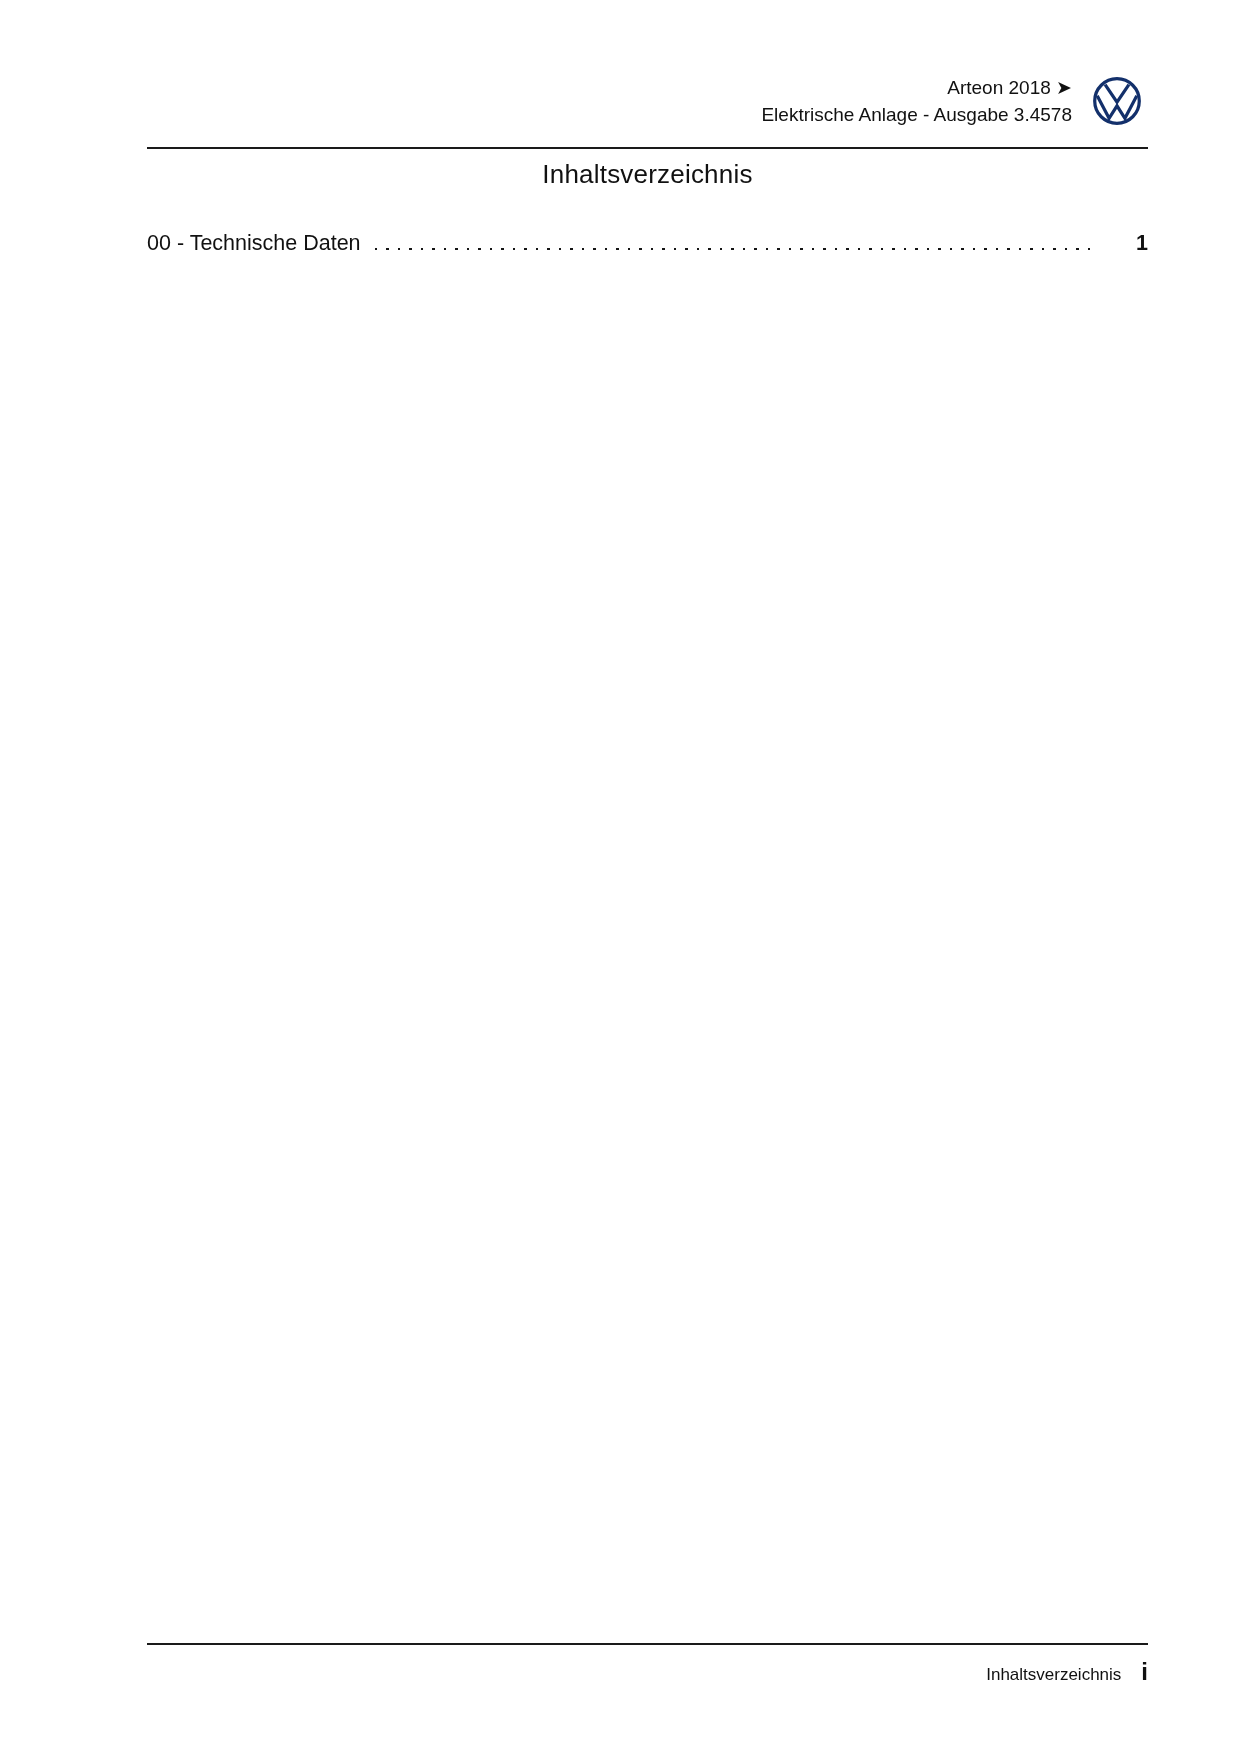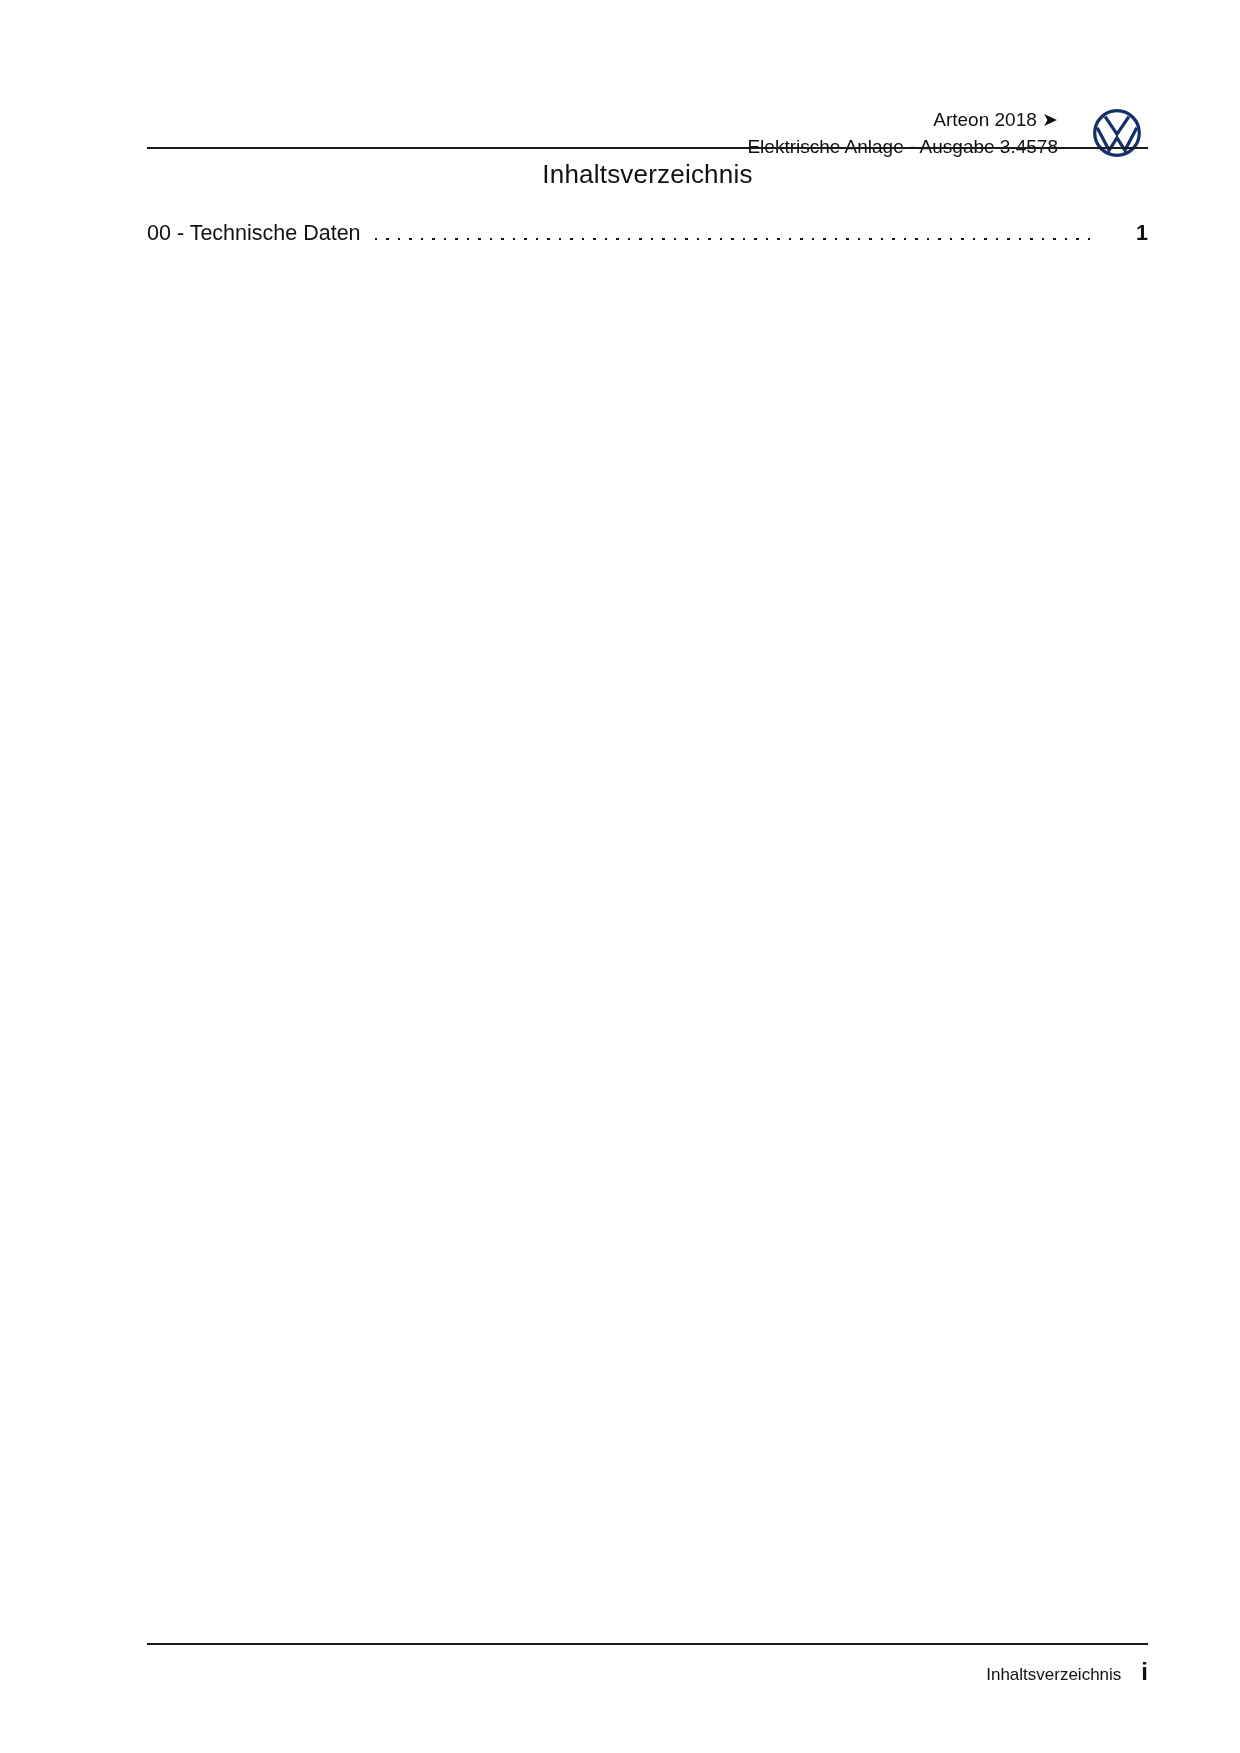--- a/index.html
+++ b/index.html
@@ -7,39 +7,39 @@
     position:relative;
     width:1240px; height:1753px;
     background:#ffffff;
     color:#111;
     font-family:"Liberation Sans", sans-serif;
     overflow:hidden;
   }
   
   .header {
     position:absolute; top:74px; left:147px; right:92px;
-    display:flex; justify-content:flex-end; align-items:center; gap:34px;margin-top:32px;
+    display:flex; justify-content:flex-end; align-items:center; gap:20px;
   }
   .header-text { text-align:right; font-size:19px; line-height:27px; }
   .logo-wrap { flex:none; margin-right:6px; }
   .logo-wrap svg { display:block; width:50px; height:50px; }
   .header-rule {
     position:absolute; top:147px; left:147px; right:92px;
     border-top:2.5px solid #1a1a1a;
   }
   
   .doc-title {
     position:absolute; top:159px; left:147px; right:92px;
     margin:0; text-align:center;
     font-size:26px; font-weight:400; letter-spacing:0.2px;
   }
   
   .toc { position:absolute; top:206px; left:147px; right:92px; }
   .row { display:flex; align-items:baseline; }
-  .row .label { flex:none; max-width:800px; }
+  .row .label { flex:none; max-width:800px;margin-top:10px; }
   .row .leader {
     flex:1 1 auto; align-self:baseline;
     height:2.5px; margin:0 8px 1px 14px;
     background-image:repeating-linear-gradient(90deg,#151515 0 2.5px,transparent 2.5px 11.5px);
   }
   .row .page { flex:none; width:50px; text-align:right; }
   .row.chapter { font-size:21.5px; line-height:30px; margin-top:12px; }
   .row.chapter .page { font-weight:700; }
   
   .footer-rule {

